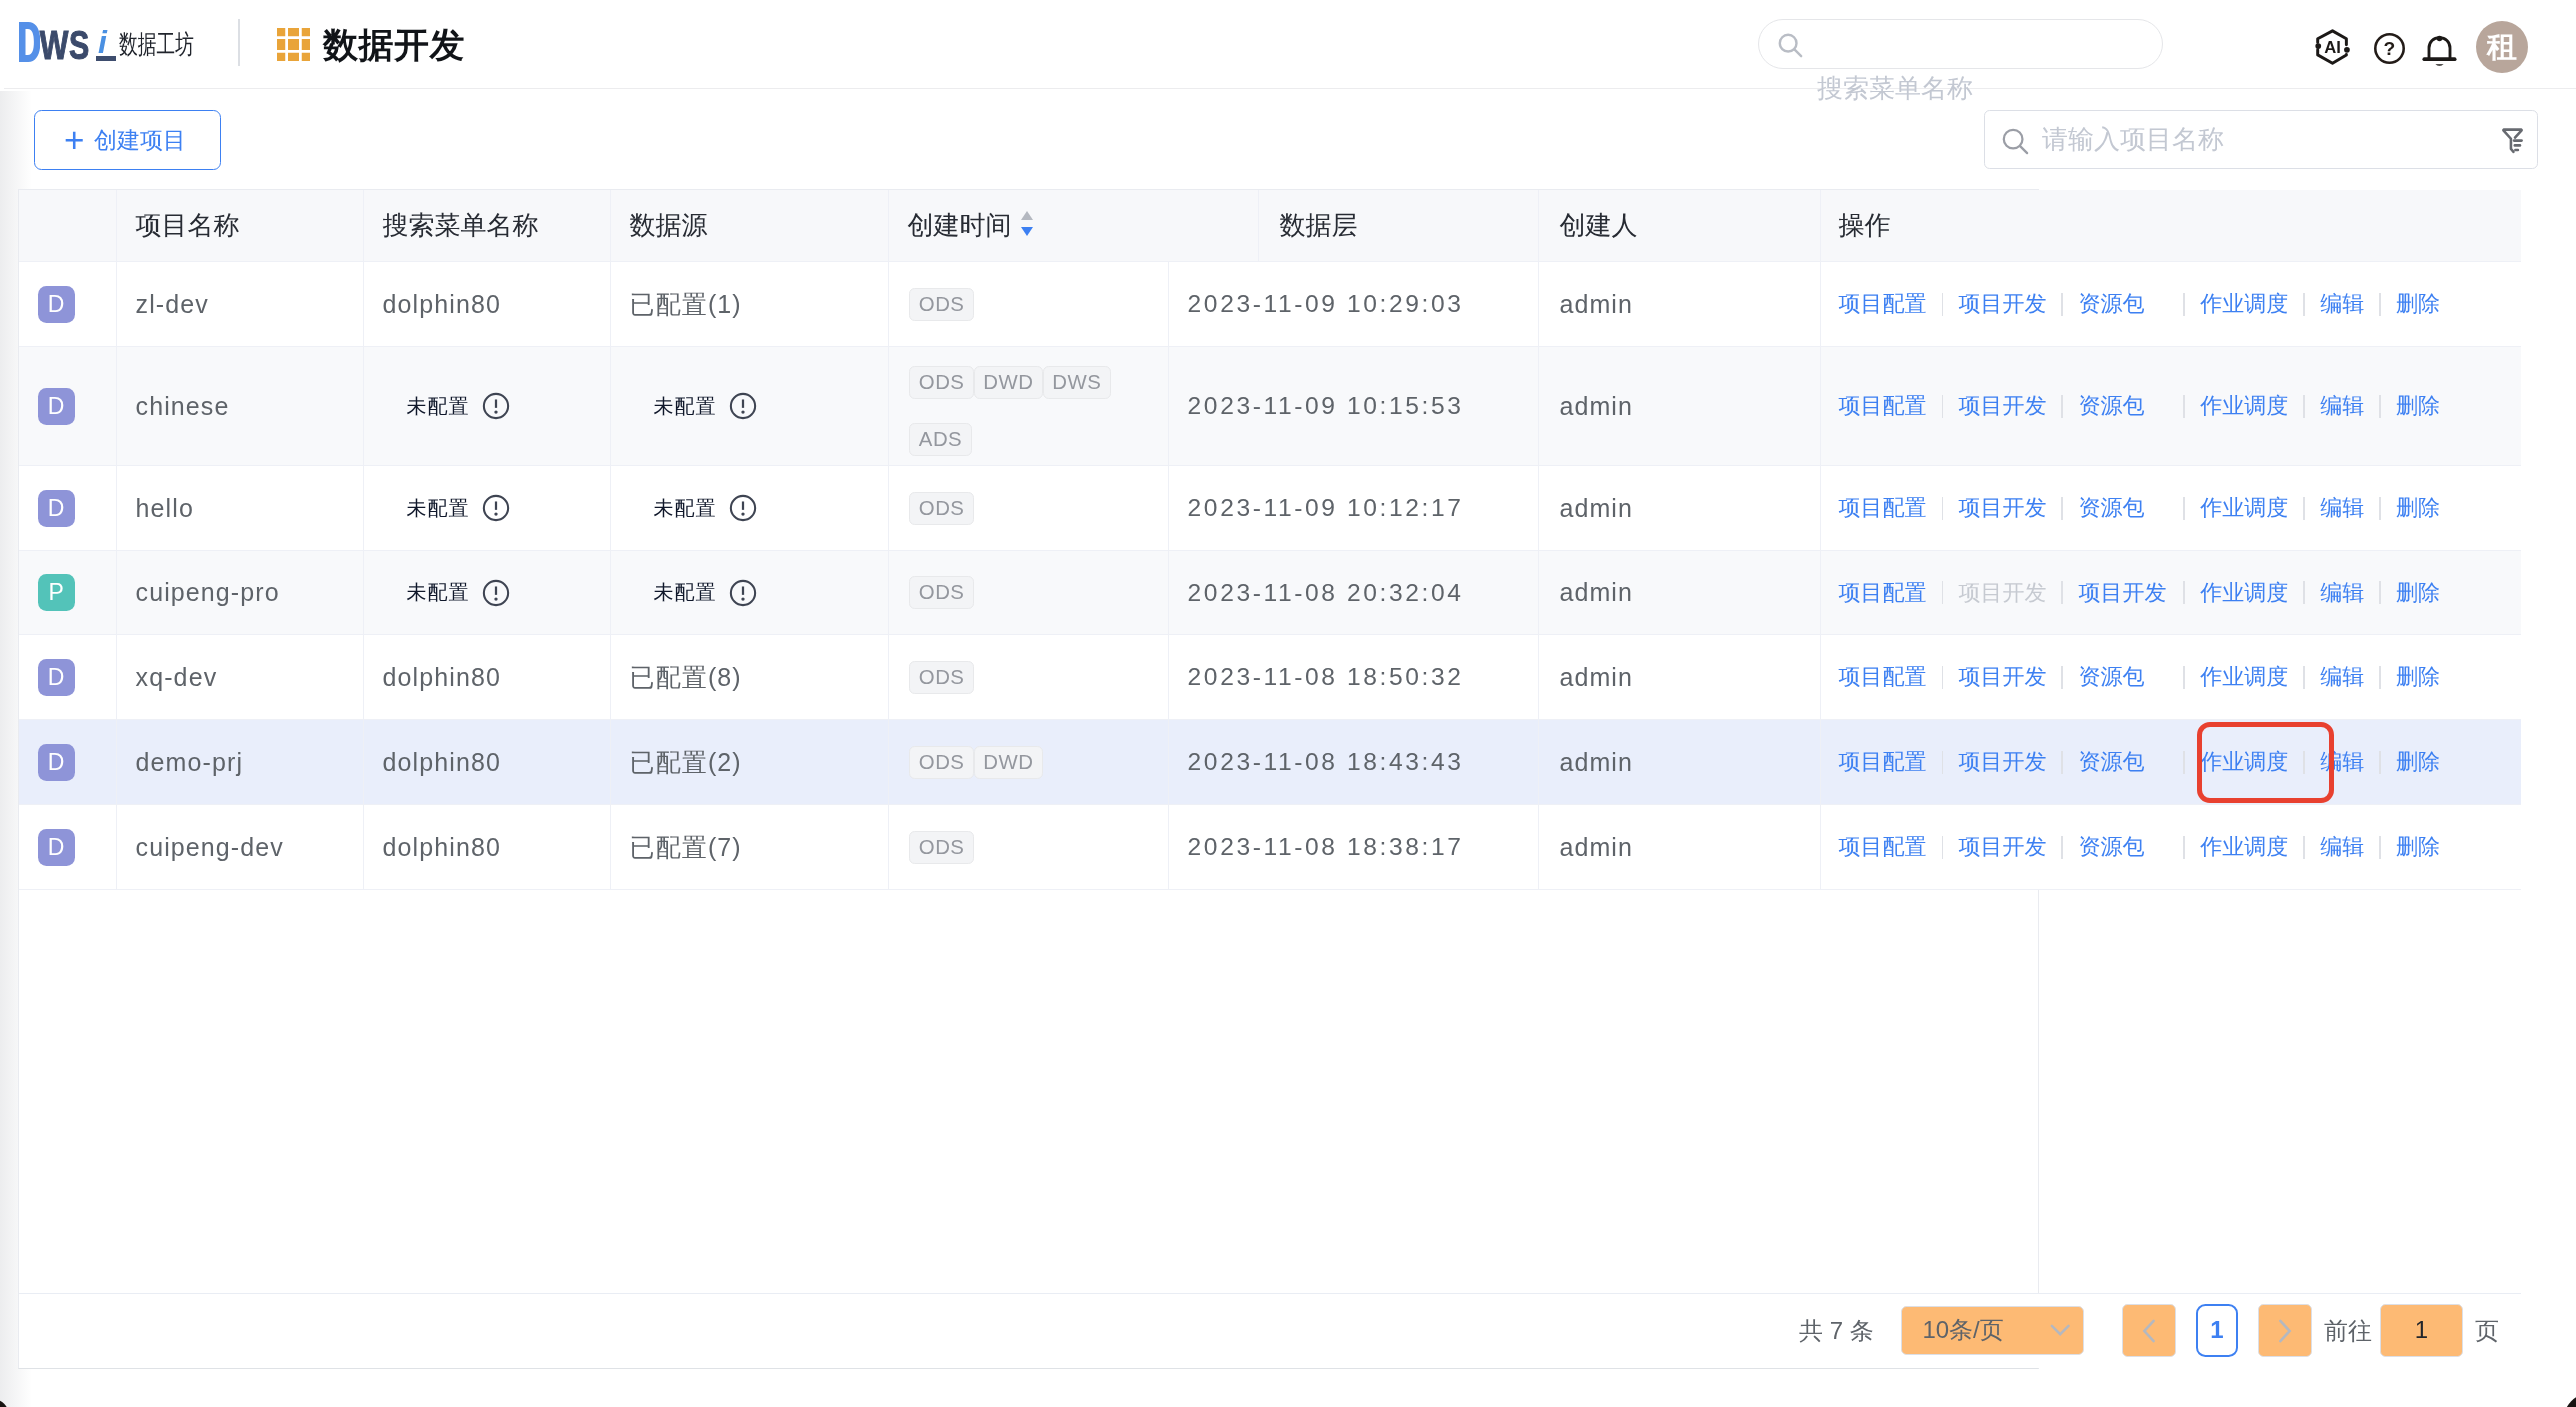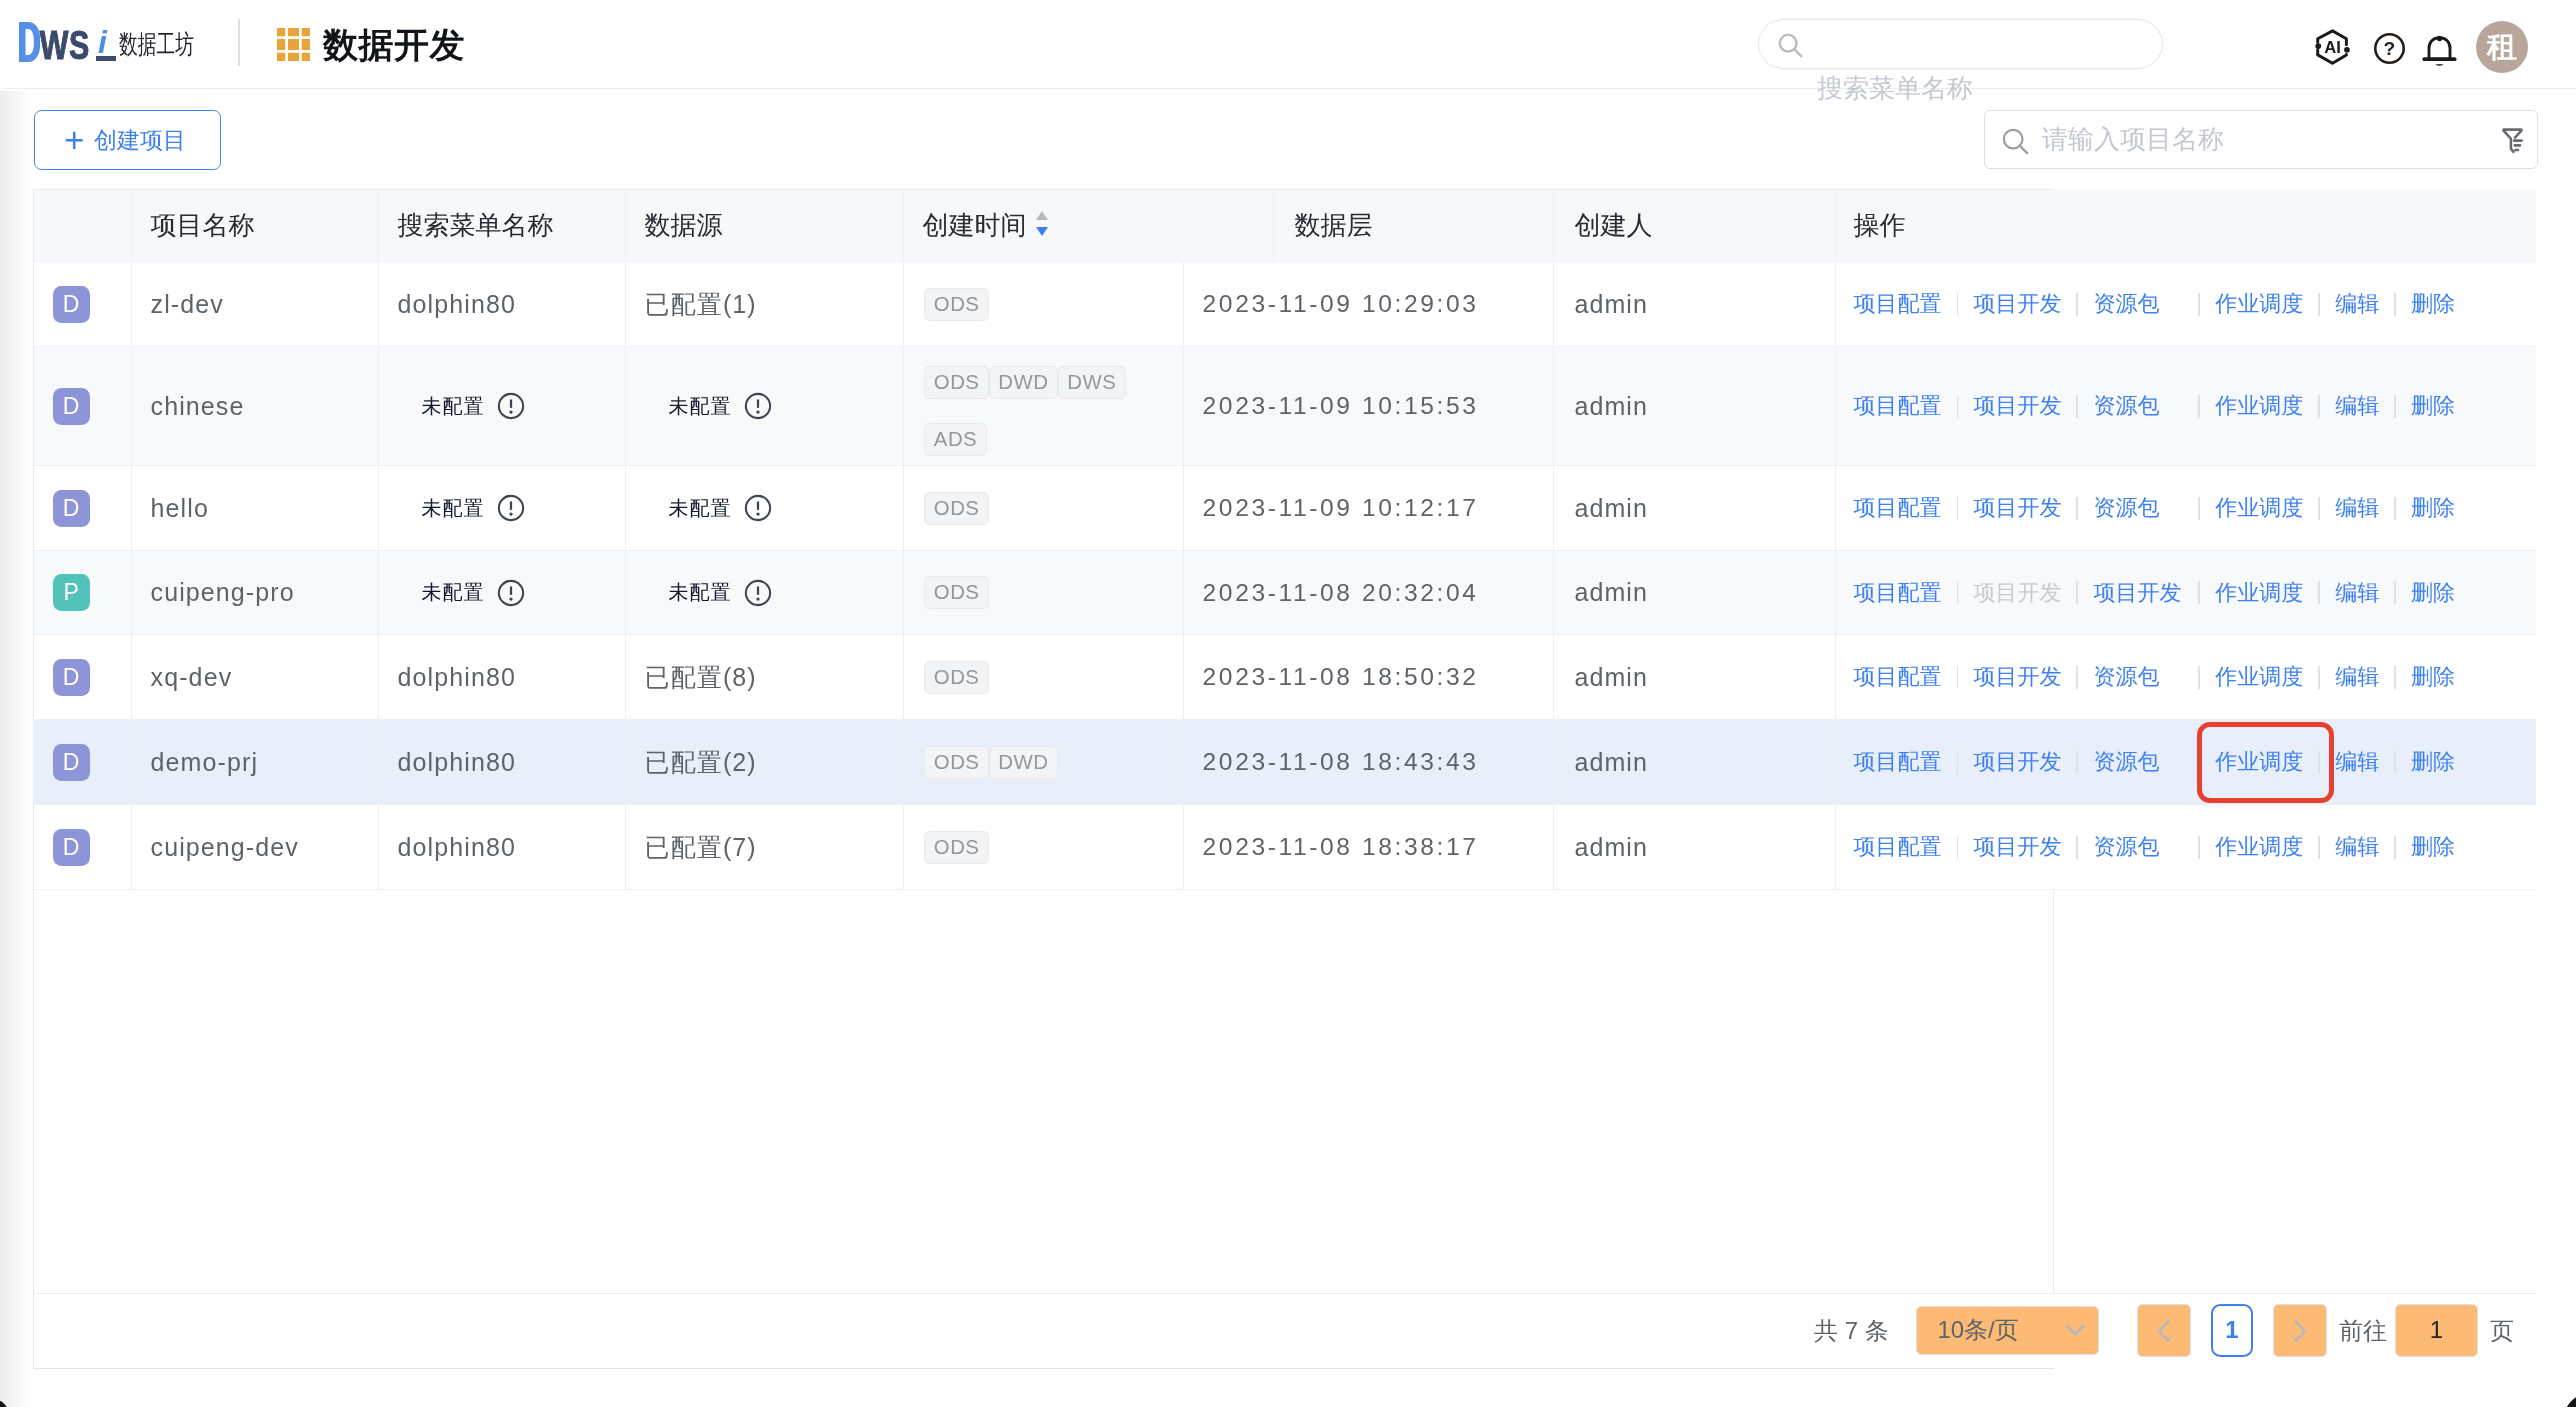--- a/index.html
+++ b/index.html
@@ -23,21 +23,21 @@
 
 .createbtn { position:absolute; left:34px; top:110px; width:187px; height:60px; border:1.9px solid #3d80f2; border-radius:7.4px; color:#3d80f2; }
 .createbtn .plus { position:absolute; left:29px; top:0px; font-size:35px; line-height:57px; font-weight:400; }
 .createbtn .txt { position:absolute; left:59px; top:0px; font-size:23px; line-height:58px; }
 .prjsearch { position:absolute; left:1984px; top:110px; width:554px; height:59px; border:1.9px solid #dcdfe6; border-radius:5.6px; background:#fff; }
 .prjsearch svg.mag { position:absolute; left:16px; top:16px; }
 .prjsearch .ph { position:absolute; left:57px; top:0; line-height:56px; font-size:26px; color:#c3c8d2; }
 .prjsearch svg.funnel { position:absolute; right:13px; top:15px; }
 
 
-.card { position:absolute; left:33px; top:189px; width:2021px; height:1180px; border:1.9px solid #e9ebf0; border-bottom-color:#dfe2e6; background:#fff; }
+.card { position:absolute; left:18px; top:189px; width:2021px; height:1180px; border:1.9px solid #e9ebf0; border-bottom-color:#dfe2e6; background:#fff; }
 .trow { display:flex; width:2502px; border-bottom:1.9px solid #eef0f6; background:#fff; }
 .trow.hd { background:#f7f8fa; height:72px; }
 .trow.zeb { background:#f8f9fb; }
 .trow.hl { background:#e9eefb; }
 .cell { border-right:1.9px solid #eef0f6; padding-left:18.6px; display:flex; align-items:center; position:relative; }
 .cell:last-child { border-right:none; }
 .c0 { width:98px; padding-left:18.6px; }
 .c1 { width:247px; }
 .c2 { width:247px; }
 .c3 { width:278px; }

